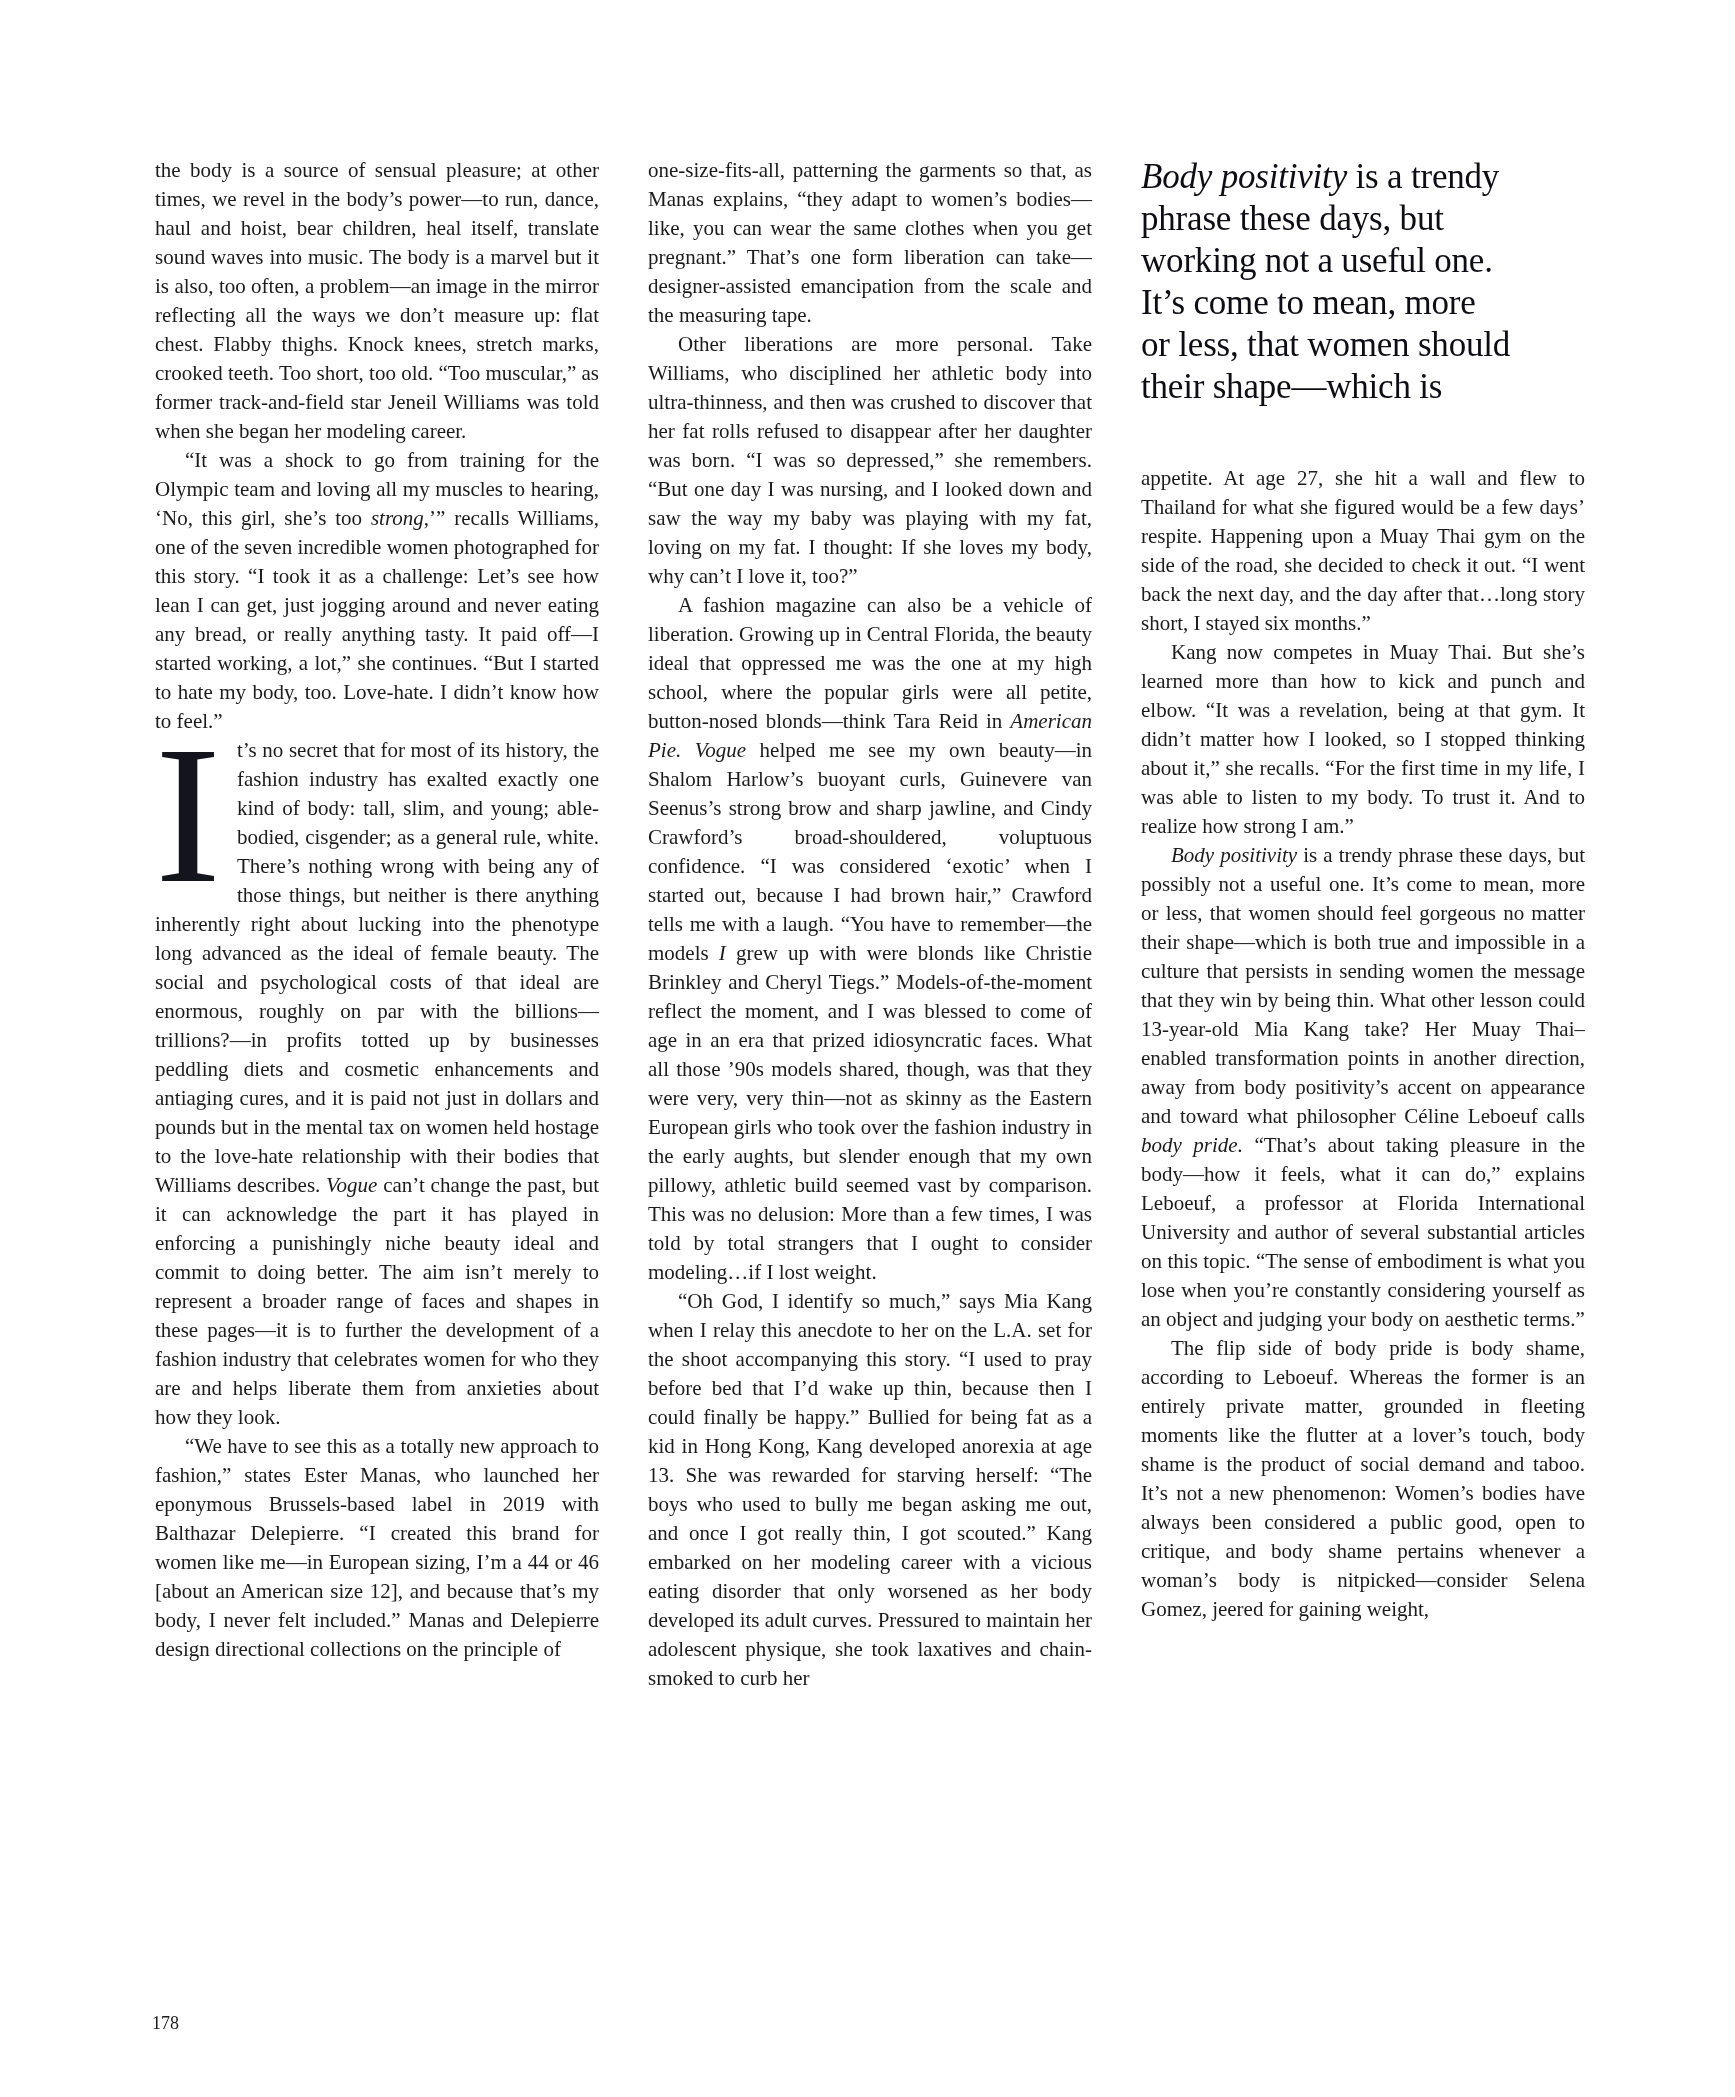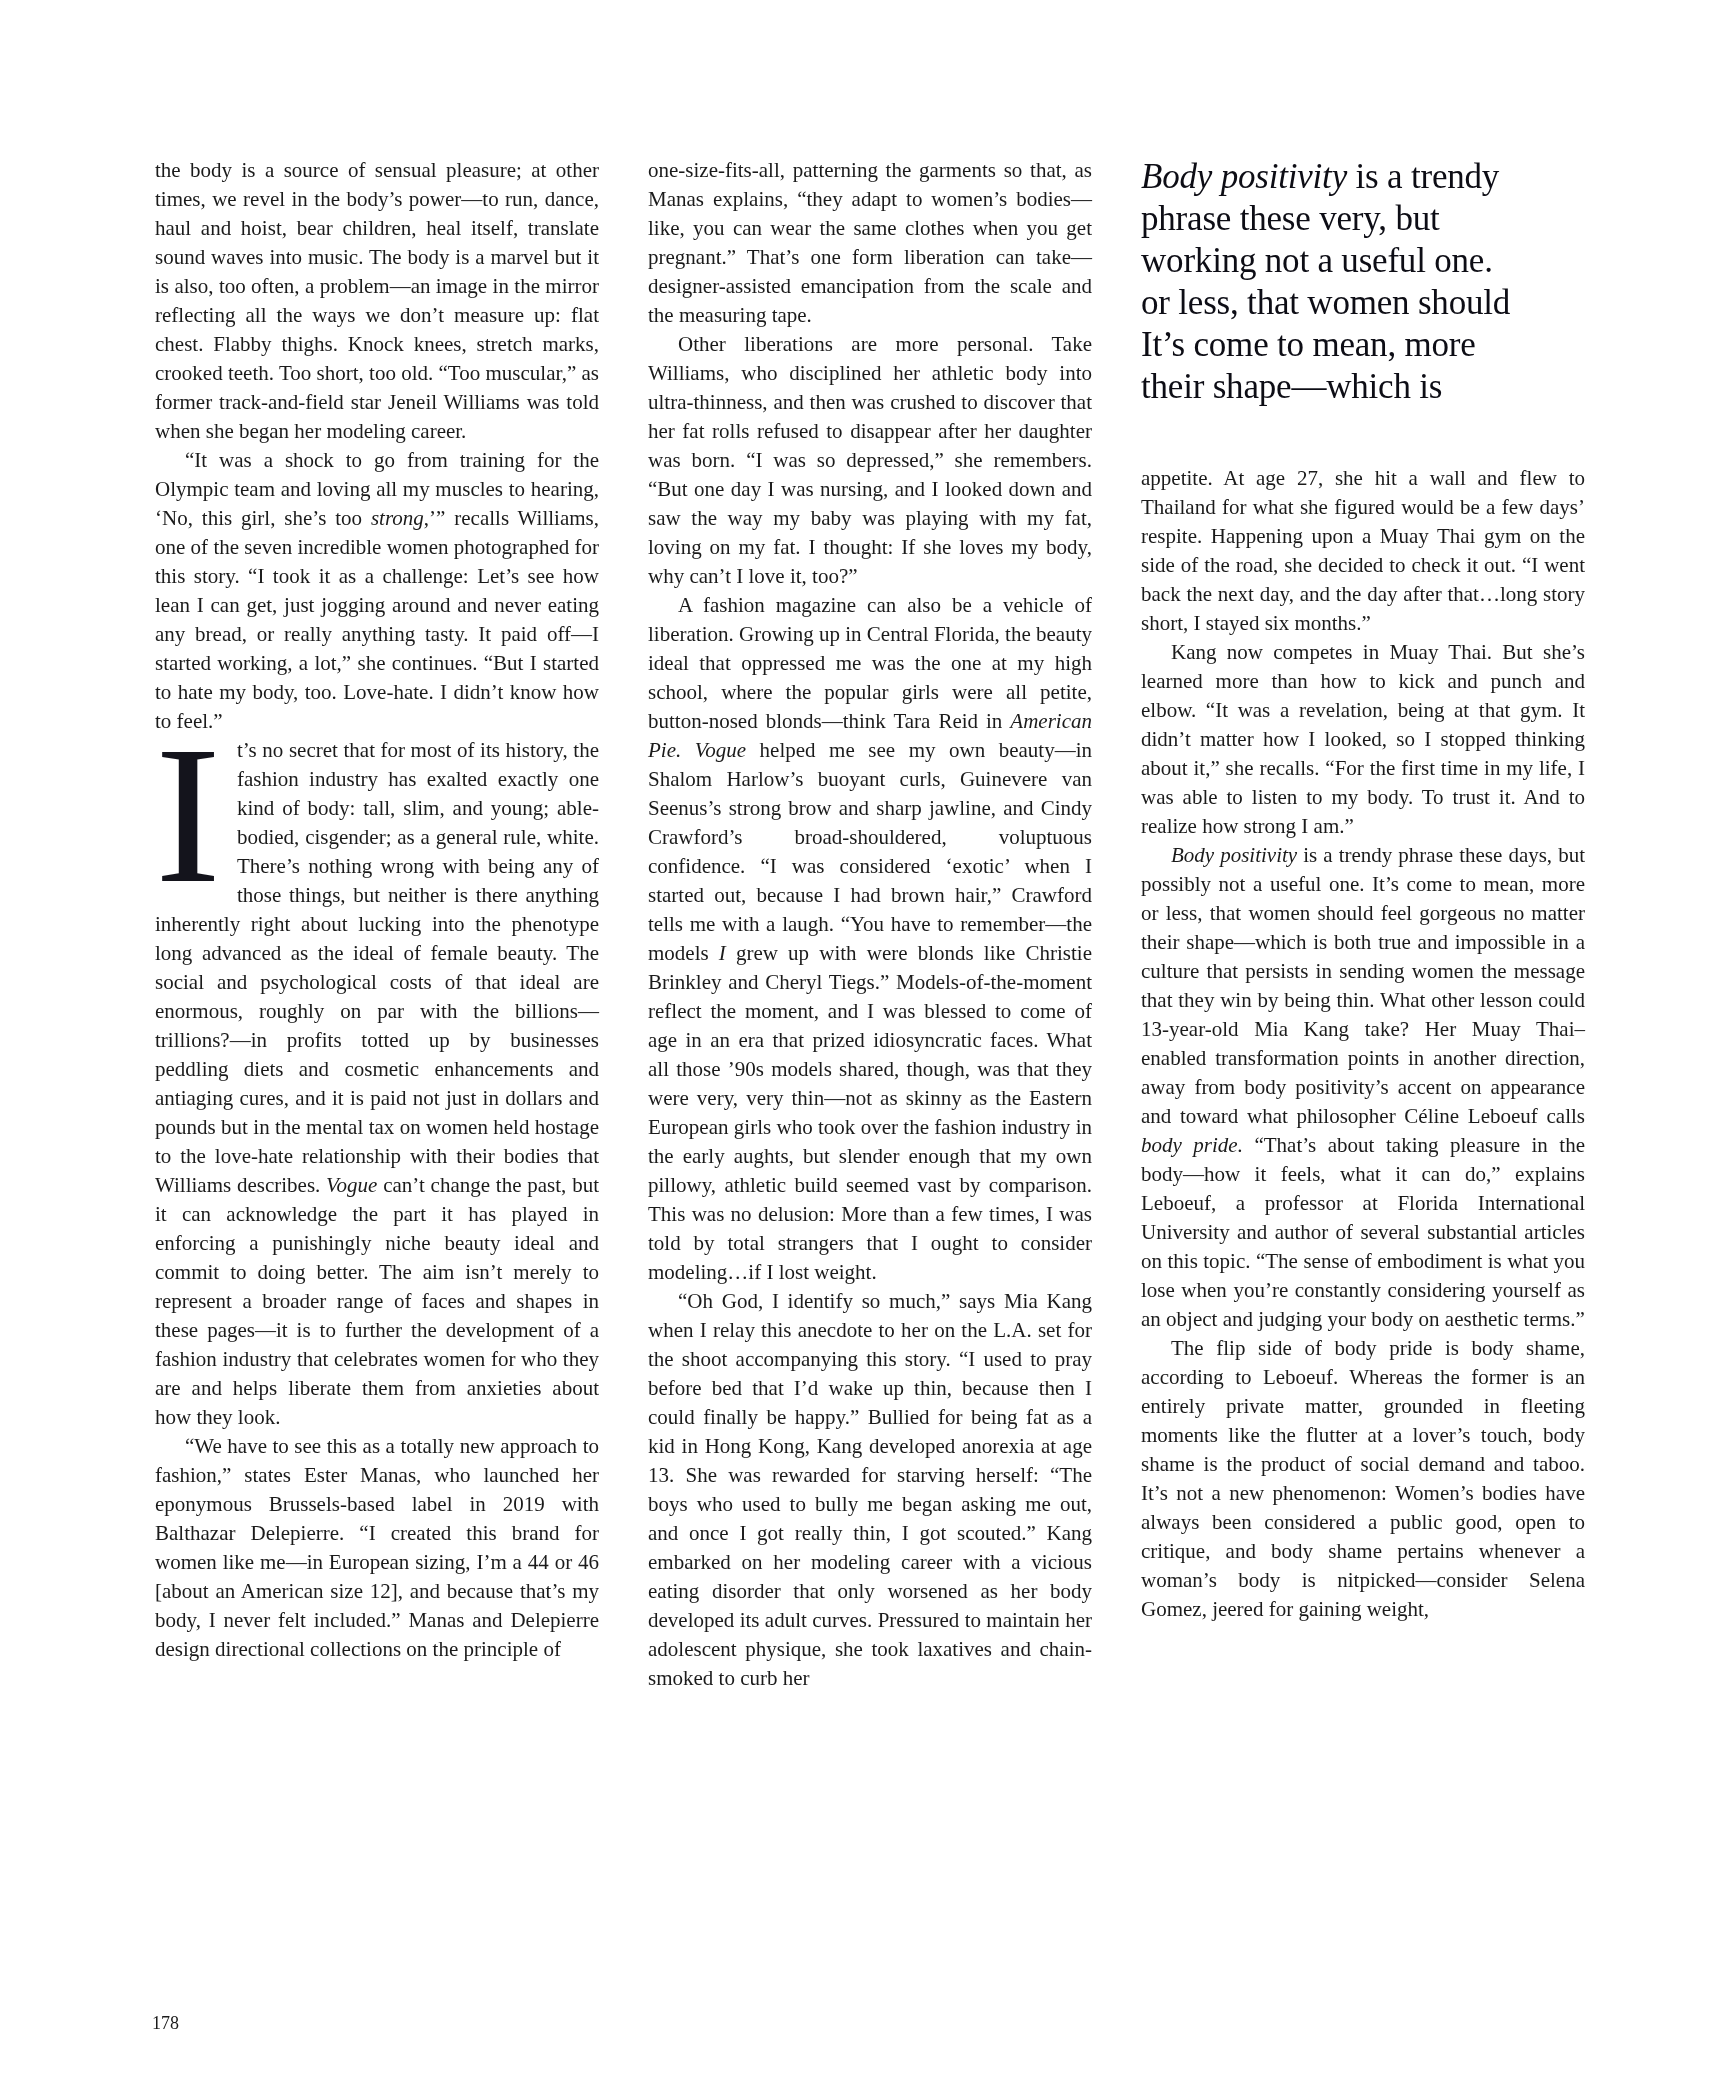--- a/index.html
+++ b/index.html
@@ -85,24 +85,24 @@
       </section>
     <section class="col">
         <p class="para"><span>one-size-fits-all, patterning the garments so that, as Manas explains, “they adapt to women’s bodies—like, you can wear the same clothes when you get pregnant.” That’s one form liberation can take—designer-assisted emancipation from the scale and the measuring tape.</span></p>
         <p class="para indent"><span>Other liberations are more personal. Take Williams, who disciplined her athletic body into ultra-thinness, and then was crushed to discover that her fat rolls refused to disappear after her daughter was born. “I was so depressed,” she remembers. “But one day I was nursing, and I looked down and saw the way my baby was playing with my fat, loving on my fat. I thought: If she loves my body, why can’t I love it, too?”</span></p>
         <p class="para indent"><span>A fashion magazine can also be a vehicle of liberation. Growing up in Central Florida, the beauty ideal that oppressed me was the one at my high school, where the popular girls were all petite, button-nosed blonds—think Tara Reid in <i>American Pie.</i> <i>Vogue</i> helped me see my own beauty—in Shalom Harlow’s buoyant curls, Guinevere van Seenus’s strong brow and sharp jawline, and Cindy Crawford’s broad-shouldered, voluptuous confidence. “I was considered ‘exotic’ when I started out, because I had brown hair,” Crawford tells me with a laugh. “You have to remember—the models <i>I</i> grew up with were blonds like Christie Brinkley and Cheryl Tiegs.” Models-of-the-moment reflect the moment, and I was blessed to come of age in an era that prized idiosyncratic faces. What all those ’90s models shared, though, was that they were very, very thin—not as skinny as the Eastern European girls who took over the fashion industry in the early aughts, but slender enough that my own pillowy, athletic build seemed vast by comparison. This was no delusion: More than a few times, I was told by total strangers that I ought to consider modeling…if I lost weight.</span></p>
         <p class="para indent"><span>“Oh God, I identify so much,” says Mia Kang when I relay this anecdote to her on the L.A. set for the shoot accompanying this story. “I used to pray before bed that I’d wake up thin, because then I could finally be happy.” Bullied for being fat as a kid in Hong Kong, Kang developed anorexia at age 13. She was rewarded for starving herself: “The boys who used to bully me began asking me out, and once I got really thin, I got scouted.” Kang embarked on her modeling career with a vicious eating disorder that only worsened as her body developed its adult curves. Pressured to maintain her adolescent physique, she took laxatives and chain-smoked to curb her</span></p>
       </section>
     <section class="col">
       <div class="pullquote">
           <div class="pq-line"><i>Body positivity</i> is a trendy</div>
-          <div class="pq-line">phrase these very, but</div>
+          <div class="pq-line">phrase these days, but</div>
           <div class="pq-line">working not a useful one.</div>
+          <div class="pq-line">It’s come to mean, more</div>
           <div class="pq-line">or less, that women should</div>
-          <div class="pq-line">It’s come to mean, more</div>
           <div class="pq-line">their shape—which is</div>
         </div>
       <div>
           <p class="para"><span>appetite. At age 27, she hit a wall and flew to Thailand for what she figured would be a few days’ respite. Happening upon a Muay Thai gym on the side of the road, she decided to check it out. “I went back the next day, and the day after that…long story short, I stayed six months.”</span></p>
           <p class="para indent"><span>Kang now competes in Muay Thai. But she’s learned more than how to kick and punch and elbow. “It was a revelation, being at that gym. It didn’t matter how I looked, so I stopped thinking about it,” she recalls. “For the first time in my life, I was able to listen to my body. To trust it. And to realize how strong I am.”</span></p>
           <p class="para indent"><span><i>Body positivity</i> is a trendy phrase these days, but possibly not a useful one. It’s come to mean, more or less, that women should feel gorgeous no matter their shape—which is both true and impossible in a culture that persists in sending women the message that they win by being thin. What other lesson could 13-year-old Mia Kang take? Her Muay Thai–enabled transformation points in another direction, away from body positivity’s accent on appearance and toward what philosopher Céline Leboeuf calls <i>body pride.</i> “That’s about taking pleasure in the body—how it feels, what it can do,” explains Leboeuf, a professor at Florida International University and author of several substantial articles on this topic. “The sense of embodiment is what you lose when you’re constantly considering yourself as an object and judging your body on aesthetic terms.”</span></p>
           <p class="para indent"><span>The flip side of body pride is body shame, according to Leboeuf. Whereas the former is an entirely private matter, grounded in fleeting moments like the flutter at a lover’s touch, body shame is the product of social demand and taboo. It’s not a new phenomenon: Women’s bodies have always been considered a public good, open to critique, and body shame pertains whenever a woman’s body is nitpicked—consider Selena Gomez, jeered for gaining weight,</span></p>
         </div>
     </section>
   </main>

